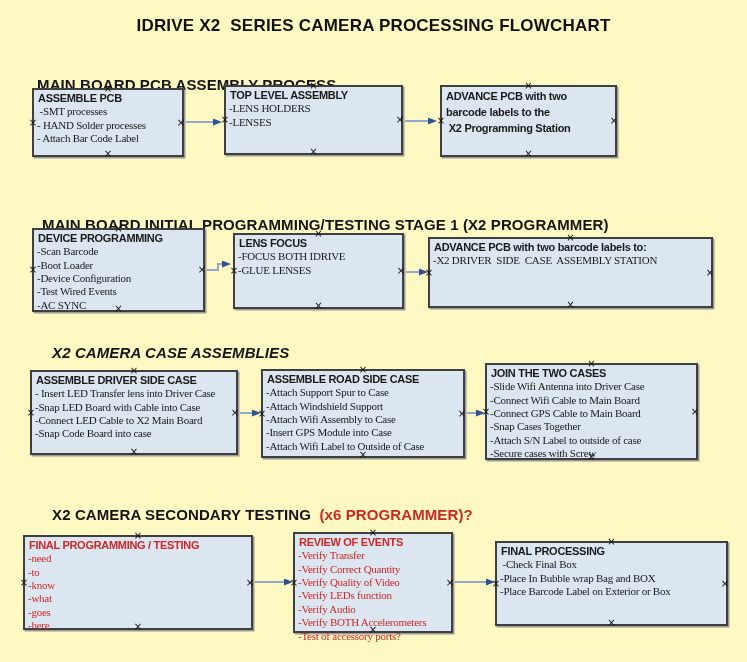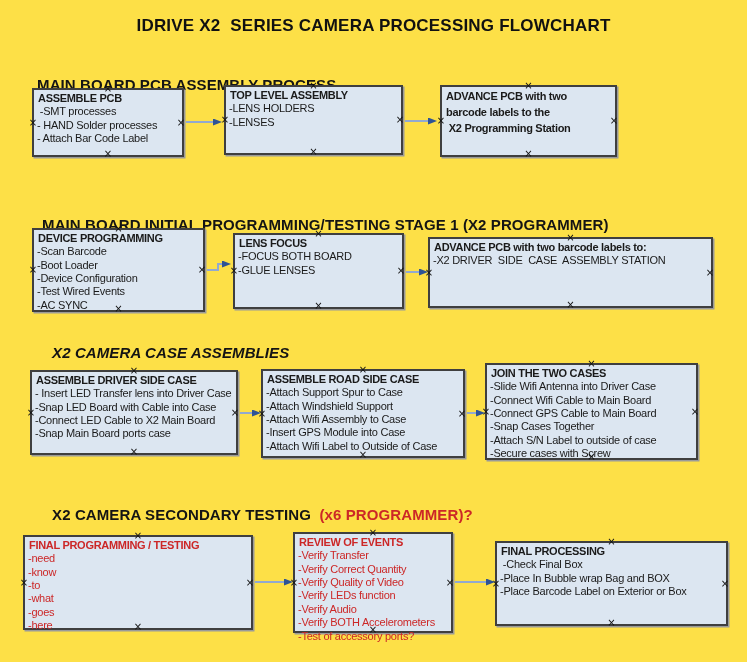--- a/index.html
+++ b/index.html
@@ -1,18 +1,18 @@
 <!DOCTYPE html>
 <html style="--red: #cc2727; --box-fill: #dce6f1; --box-border: #3f3f3f; --arrow-line: #92a9cf; --arrow-head: #2e5395;"><head>
 <meta charset="utf-8">
 <style>
   html,body { margin:0; padding:0; background:#ffffff; }
   #stage {
     position:relative; width:747px; height:662px;
-    background:#fde047; overflow:hidden;
+    background:#fef9c3; overflow:hidden;
     font-family:"Liberation Sans", sans-serif;
     color:#1a1a1a;
   }
   .page-title {
     position:absolute; left:0; right:0; top:16px;
     text-align:center; font-size:17px; font-weight:bold;
     letter-spacing:0.2px; white-space:pre; color:#111;
   }
   .sec-heading {
     position:absolute; font-size:15px; font-weight:bold;
@@ -27,20 +27,21 @@
   }
   .box-title {
     margin:2px 0 0 4px; font-size:11px; font-weight:bold;
     letter-spacing:-0.3px; white-space:pre-wrap; line-height:1.2;
   }
   .box-title.roomy { line-height:1.45; }
   .box-items { margin:0 0 0 3px; }
   .item {
     font-size:11px; line-height:1.22; letter-spacing:-0.25px;
     white-space:pre;
+    font-family:Liberation Serif, serif;
   }
   .fbox.red-box .box-title, .fbox.red-box .item { color:var(--red,#cc2727); }
   .handle {
     position:absolute; font-size:10px; line-height:10px; color:#111;
     font-family:"DejaVu Sans", sans-serif; transform:translate(-50%,-50%);
     pointer-events:none;
   }
   .h-top    { left:50%; top:-1px; }
   .h-bottom { left:50%; top:calc(100% - 1px); }
   .h-left   { left:-1px; top:50%; }
@@ -113,21 +114,21 @@
         <div class="item">-AC SYNC</div>
       </div>
   <span class="handle h-top">×</span>
       <span class="handle h-bottom">×</span>
       <span class="handle h-left">×</span>
       <span class="handle h-right">×</span>
     </div>
   <div class="fbox" style="left:233px; top:233px; width:171px; height:76px;">
     <div class="box-title">LENS FOCUS</div>
     <div class="box-items">
-        <div class="item">-FOCUS BOTH BOARD</div>
+        <div class="item">-FOCUS BOTH IDRIVE</div>
         <div class="item">-GLUE LENSES</div>
       </div>
   <span class="handle h-top">×</span>
       <span class="handle h-bottom">×</span>
       <span class="handle h-left">×</span>
       <span class="handle h-right">×</span>
     </div>
   <div class="fbox" style="left:428px; top:237px; width:285px; height:71px;">
     <div class="box-title">ADVANCE PCB with two barcode labels to:</div>
     <div class="box-items">
@@ -138,21 +139,21 @@
       <span class="handle h-left">×</span>
       <span class="handle h-right">×</span>
     </div>
 
   <div class="fbox" style="left:30px; top:370px; width:208px; height:85px;">
     <div class="box-title">ASSEMBLE DRIVER SIDE CASE</div>
     <div class="box-items">
         <div class="item">- Insert LED Transfer lens into Driver Case</div>
         <div class="item">-Snap LED Board with Cable into Case</div>
         <div class="item">-Connect LED Cable to X2 Main Board</div>
-        <div class="item">-Snap Main Board ports case</div>
+        <div class="item">-Snap Code Board into case</div>
       </div>
   <span class="handle h-top">×</span>
       <span class="handle h-bottom">×</span>
       <span class="handle h-left">×</span>
       <span class="handle h-right">×</span>
     </div>
   <div class="fbox" style="left:261px; top:369px; width:204px; height:89px;">
     <div class="box-title">ASSEMBLE ROAD SIDE CASE</div>
     <div class="box-items">
         <div class="item">-Attach Support Spur to Case</div>
@@ -179,22 +180,22 @@
   <span class="handle h-top">×</span>
       <span class="handle h-bottom">×</span>
       <span class="handle h-left">×</span>
       <span class="handle h-right">×</span>
     </div>
 
   <div class="fbox red-box" style="left:23px; top:535px; width:230px; height:95px;">
     <div class="box-title">FINAL PROGRAMMING / TESTING</div>
     <div class="box-items">
         <div class="item">-need</div>
+        <div class="item">-to</div>
         <div class="item">-know</div>
-        <div class="item">-to</div>
         <div class="item">-what</div>
         <div class="item">-goes</div>
         <div class="item">-here</div>
       </div>
   <span class="handle h-top">×</span>
       <span class="handle h-bottom">×</span>
       <span class="handle h-left">×</span>
       <span class="handle h-right">×</span>
     </div>
   <div class="fbox red-box" style="left:293px; top:532px; width:160px; height:101px;">

